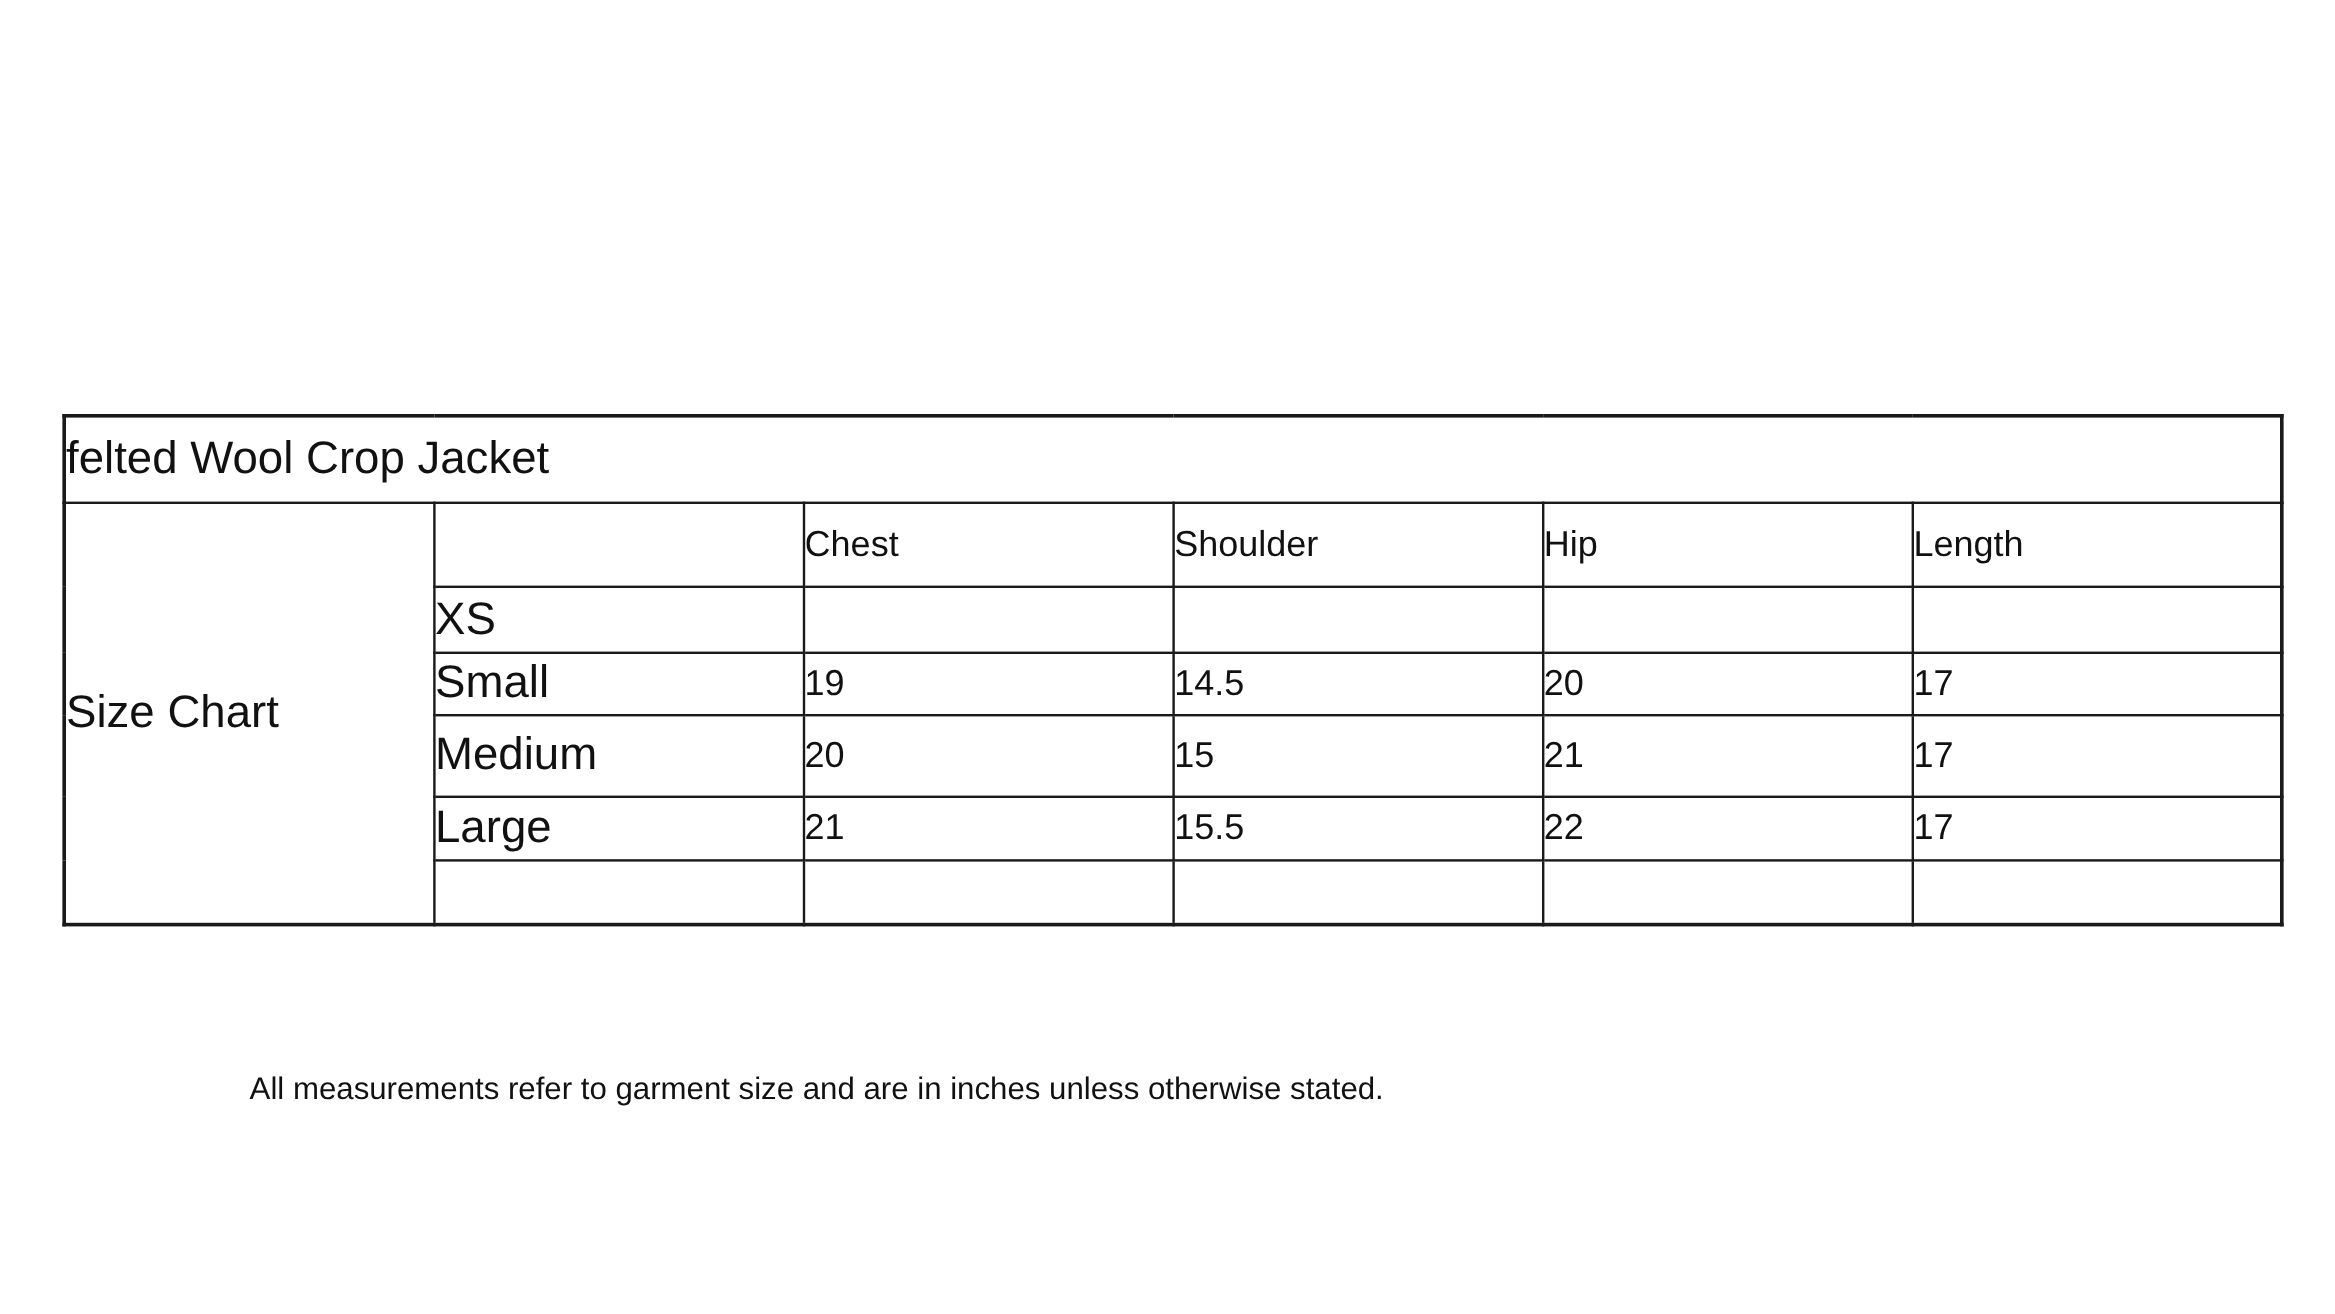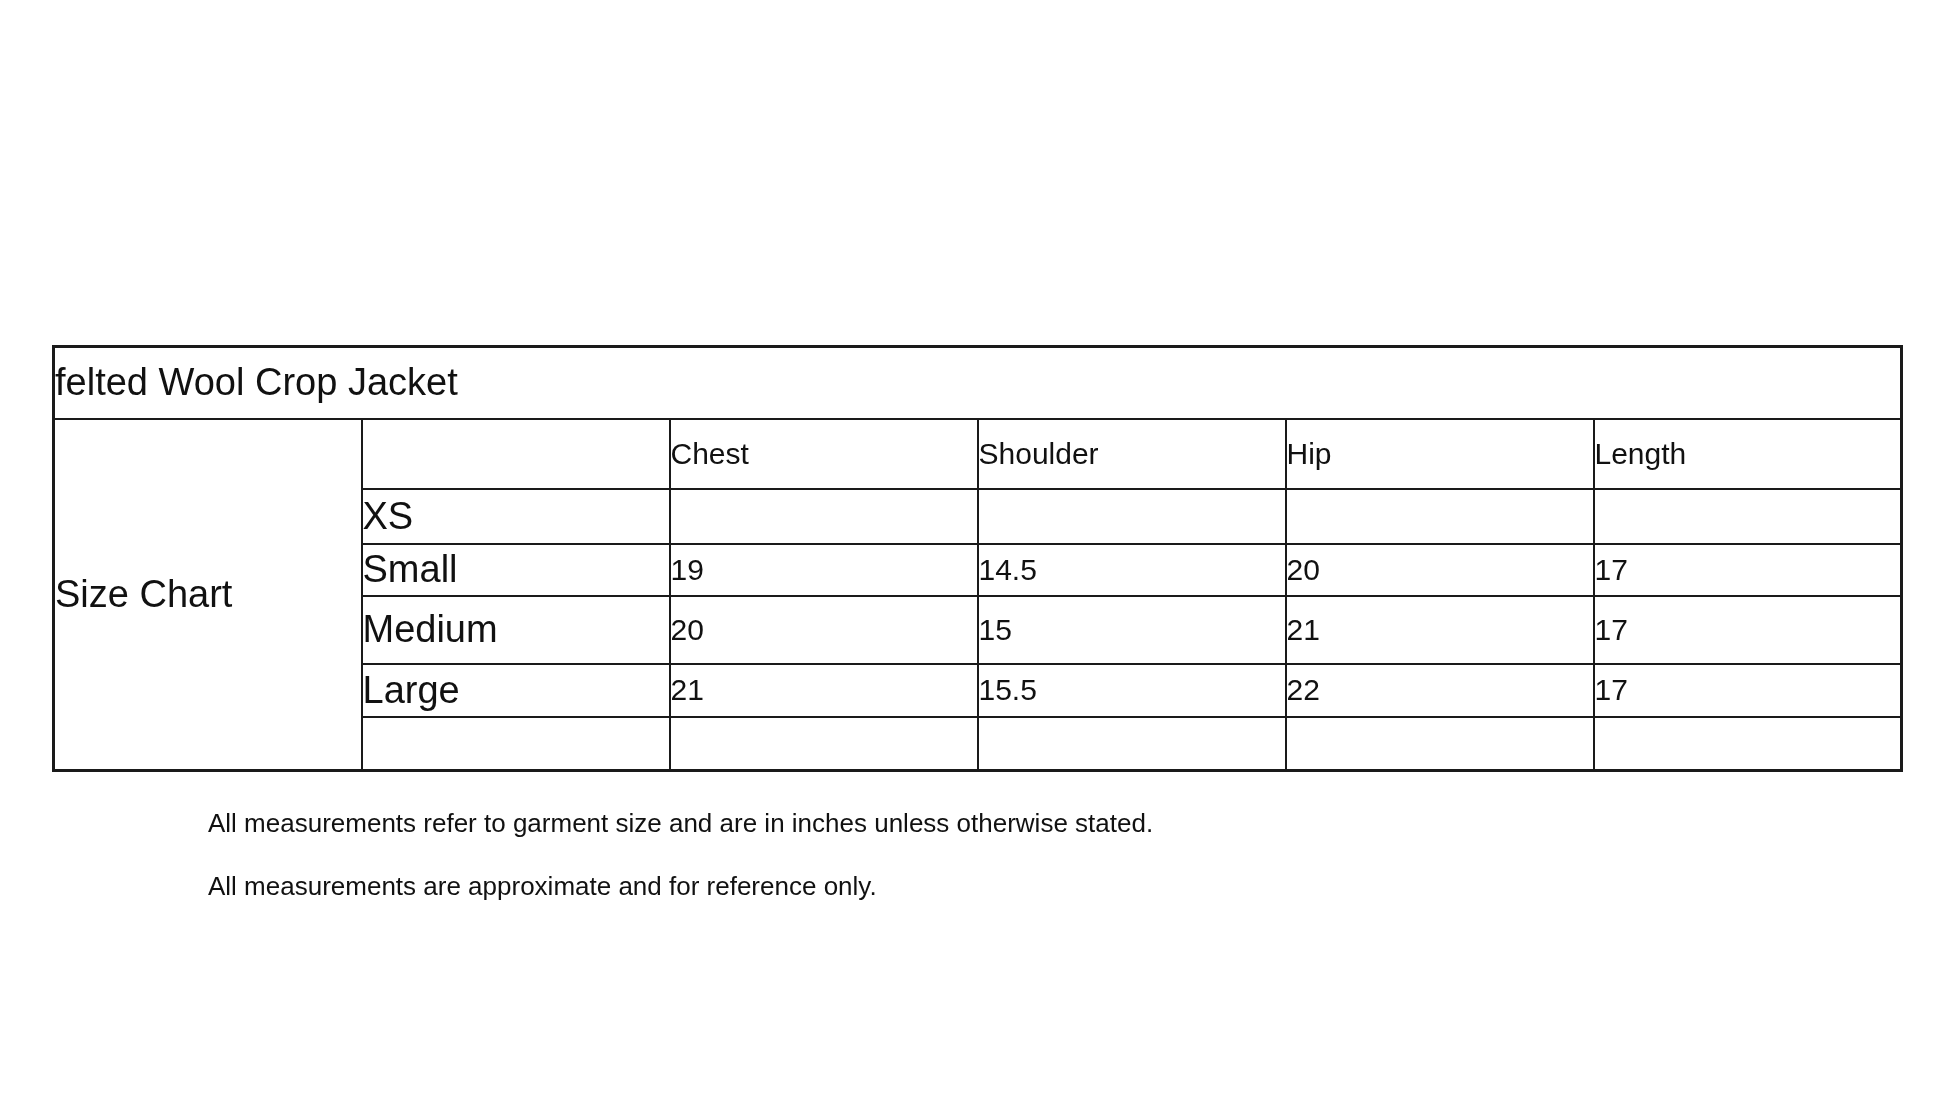--- a/index.html
+++ b/index.html
@@ -41,21 +41,21 @@
 
   .title-cell  { font-size: 38px; }
   .left-label-cell { font-size: 38px; }
   .header-cell { font-size: 30px; border-radius: 16px; }
   .size-cell   { font-size: 38px; }
   .value-cell  { font-size: 30px; }
 
   .notes {
     position: absolute;
     left: 208px;
-    top: 808px;
+    top: 892px;
     font-size: 26px;
     line-height: 31px;
   }
   .note-line { margin: 0; }
   .note-line + .note-line { margin-top: 32px; }
 </style>
 </head>
 <body>
 
 <table class="size-table">
@@ -112,14 +112,13 @@
       <td class="value-cell"></td>
       <td class="value-cell"></td>
       <td class="value-cell"></td>
       <td class="value-cell"></td>
     </tr>
   </tbody>
 </table>
 
 <div class="notes">
   <p class="note-line">All measurements refer to garment size and are in inches unless otherwise stated.</p>
-  <p class="note-line">All measurements are approximate and for reference only.</p>
 </div>
 
 </body></html>

